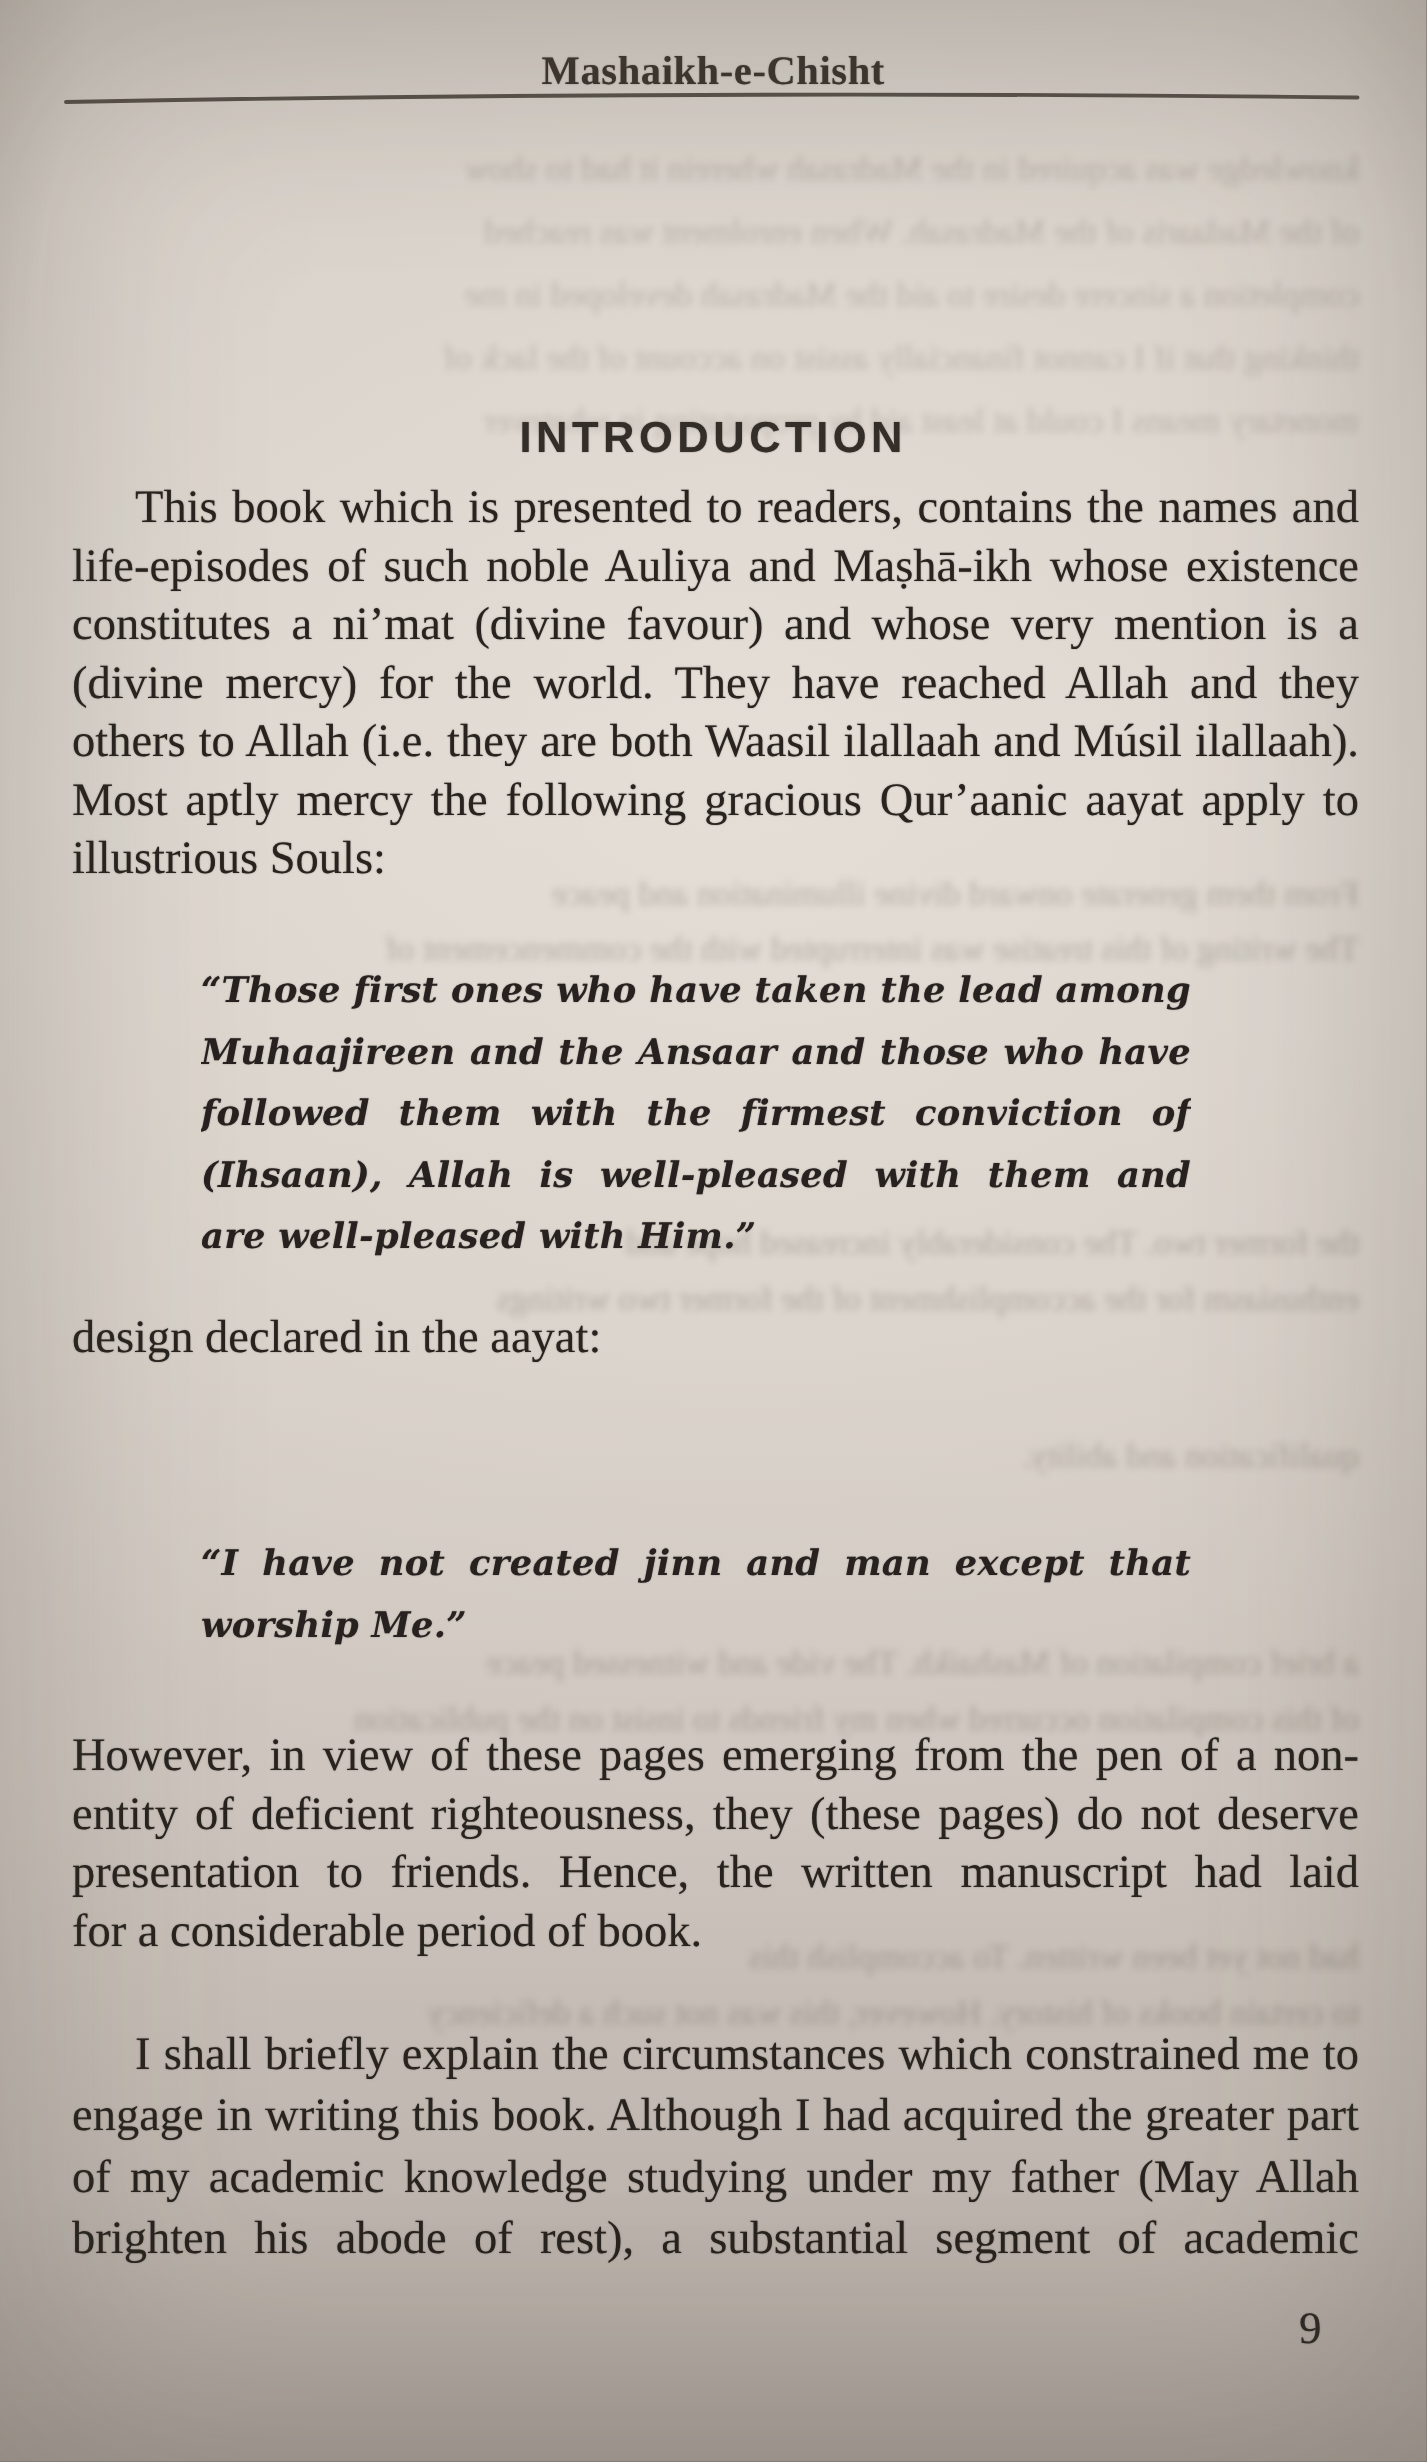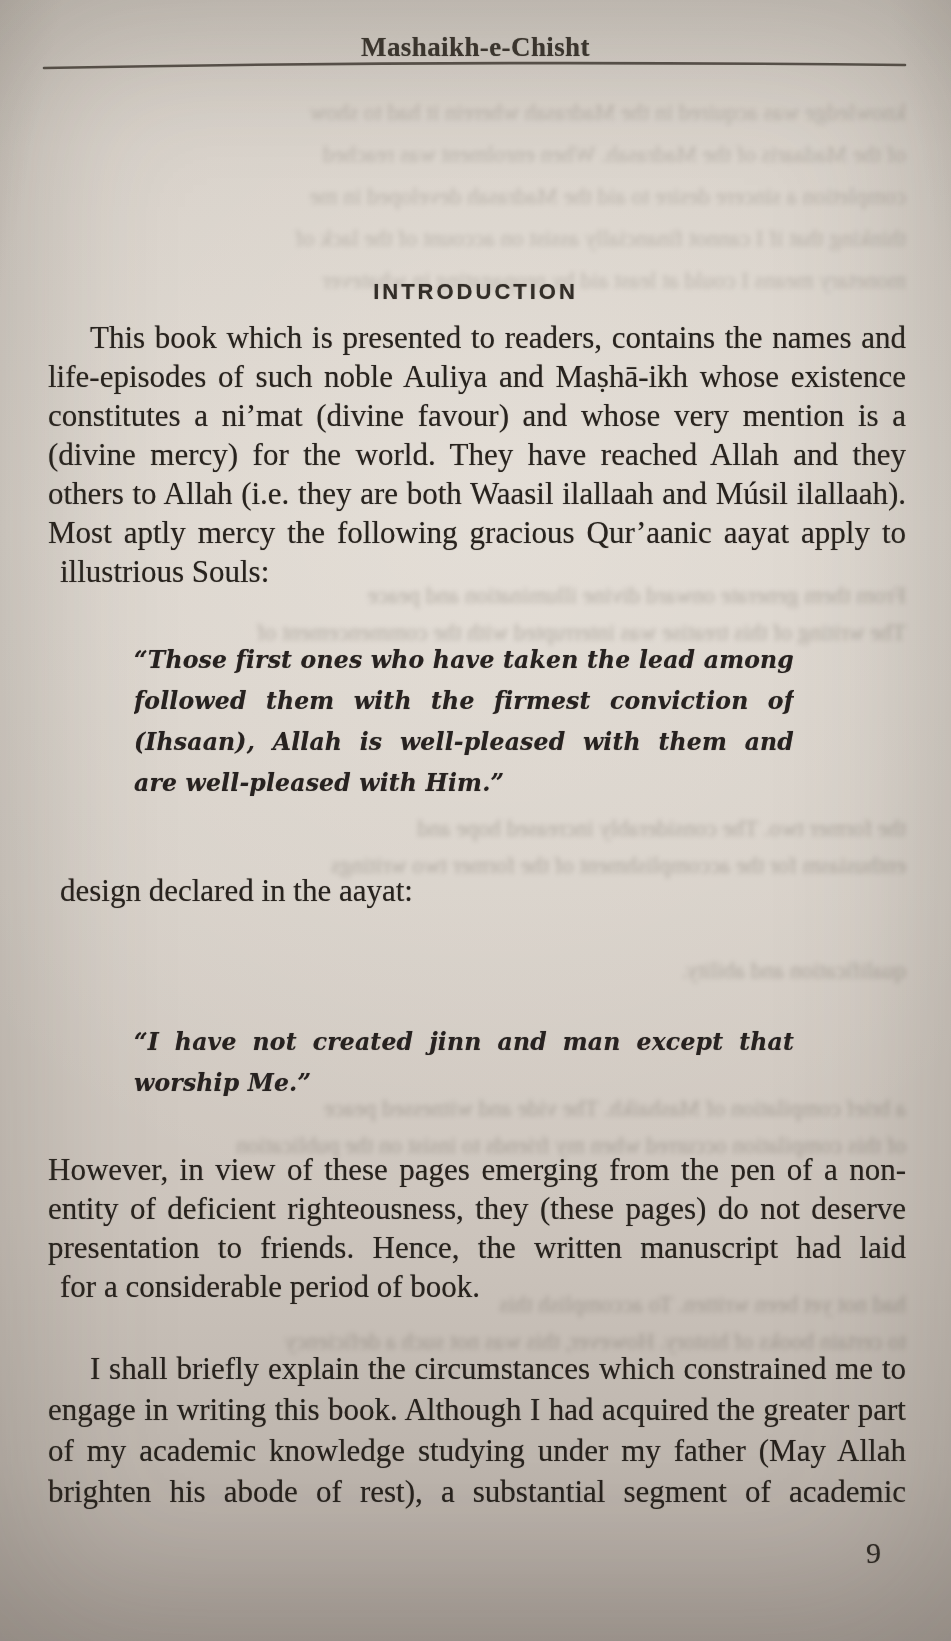--- a/index.html
+++ b/index.html
@@ -14,28 +14,28 @@
   }
   .vignette{position:absolute;inset:0;z-index:6;pointer-events:none;
     box-shadow:inset 0 0 150px 28px rgba(70,62,55,.22);}
   
   .runhead{position:absolute;top:33px;left:0;width:100%;text-align:center;z-index:3;
     font-weight:700;font-size:27px;line-height:28px;color:#3b352e;letter-spacing:.4px;
     text-shadow:0 0 1px rgba(59,53,46,.5);}
   .rulewrap{position:absolute;top:58px;left:42px;z-index:3;}
   
   .heading{position:absolute;top:277px;left:0;width:100%;text-align:center;z-index:3;
-    font-family:"Liberation Sans",sans-serif;font-weight:700;font-size:22px;line-height:30px;
+    font-family:"Liberation Sans",sans-serif;font-weight:700;font-size:29px;line-height:30px;
     letter-spacing:3px;color:#332e28;text-shadow:0 0 1px rgba(51,46,40,.55);}
   
   .para{position:absolute;left:48px;width:858px;z-index:3;}
   .bl{height:39px;font-size:31px;line-height:39px;color:#28231e;
     text-align:justify;text-align-last:justify;overflow:hidden;
     text-shadow:0 0 1px rgba(40,35,30,.5);}
-  .bl.last{text-align-last:left;margin-left:12px;}
+  .bl.last{text-align-last:left;}
   .bl.ind{text-indent:42px;}
   
   .quote{position:absolute;left:134px;width:660px;z-index:3;}
   .ql{height:41px;font-family:"DejaVu Serif",serif;font-style:italic;font-weight:700;
     font-size:23.5px;line-height:41px;color:#272220;letter-spacing:.2px;
     text-align:justify;text-align-last:justify;overflow:hidden;
     text-shadow:0 0 1px rgba(39,34,32,.45);}
   .ql.last{text-align-last:left;}
   
   .ghost{position:absolute;left:48px;width:858px;z-index:1;
@@ -98,20 +98,21 @@
     <div class="bl">life-episodes of such noble Auliya and Maṣhā-ikh whose existence</div>
     <div class="bl">constitutes a ni’mat (divine favour) and whose very mention is a rahmat</div>
     <div class="bl">(divine mercy) for the world. They have reached Allah and they deliver</div>
     <div class="bl">others to Allah (i.e. they are both Waasil ilallaah and Músil ilallaah).</div>
     <div class="bl">Most aptly mercy the following gracious Qur’aanic aayat apply to these</div>
     <div class="bl last">illustrious Souls:</div>
   </div>
 
   <div class="quote" style="top:640px">
     <div class="ql">“Those first ones who have taken the lead among the</div>
+    <div class="ql">Muhaajireen and the Ansaar and those who have</div>
     <div class="ql">followed them with the firmest conviction of Imaan</div>
     <div class="ql">(Ihsaan), Allah is well-pleased with them and they</div>
     <div class="ql last">are well-pleased with Him.”</div>
   </div>
 
   <div class="para" style="top:872px">
     <div class="bl last" style="height:38px;line-height:38px">design declared in the aayat:</div>
   </div>
 
   <div class="quote" style="top:1022px">

